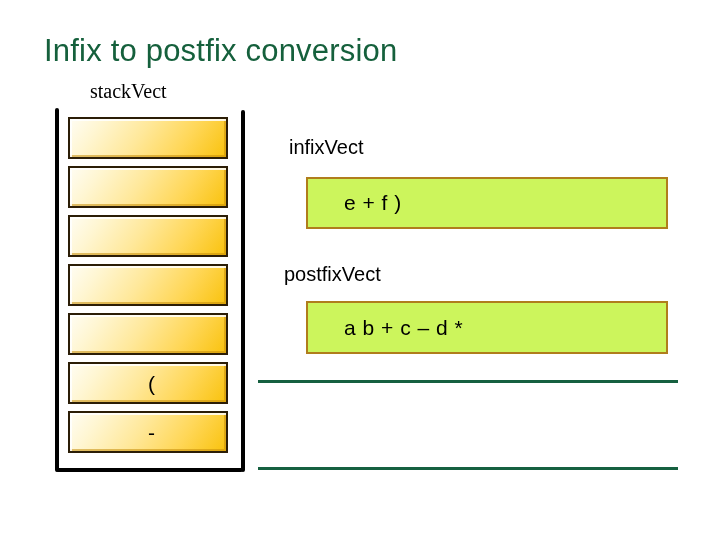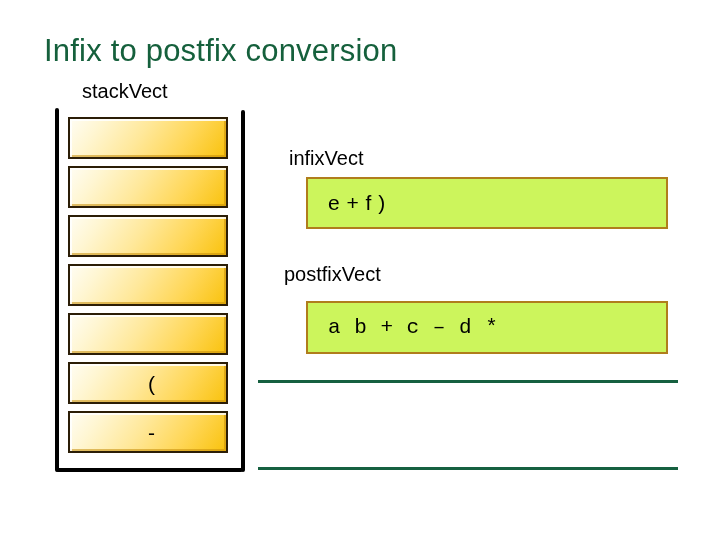--- a/index.html
+++ b/index.html
@@ -34,22 +34,22 @@
   }
 
   
   .vec-label {
     position: absolute;
     font-size: 20px;
     line-height: 24px;
     color: #000000;
     white-space: nowrap;
   }
-  #stack-label  { left: 82px;  top: 79px; }
-  #infix-label  { left: 289px; top: 146px; }
+  #stack-label  { left: 90px;  top: 79px; font-family: Liberation Serif, serif; }
+  #infix-label  { left: 289px; top: 135px; }
   #postfix-label{ left: 284px; top: 262px; }
 
   
   #stack-frame {
     position: absolute;
     left: 52px;
     top: 108px;
     width: 196px;
     height: 368px;
   }
@@ -129,26 +129,26 @@
     box-sizing: border-box;
     background: #ccf55c;
     border: 2px solid #b07d1c;
     display: flex;
     align-items: center;
   }
   .vec-box .vec-text {
     font-size: 21px;
     line-height: 22px;
     color: #000000;
-    padding-left: 20px;
+    padding-left: 36px;
     white-space: nowrap;
     letter-spacing: 0.5px;
   }
   #infix-box   { left: 306px; top: 177px; width: 362px; height: 52px; }
-  #postfix-box { left: 306px; top: 301px; width: 362px; height: 53px; font-family: Liberation Mono, monospace; }
+  #postfix-box { left: 306px; top: 301px; width: 362px; height: 53px; }
 
   
   .rule {
     position: absolute;
     background: #166040;
     height: 3px;
   }
   #rule-top    { left: 258px; top: 380px; width: 420px; }
   #rule-bottom { left: 258px; top: 467px; width: 420px; }
 </style>

